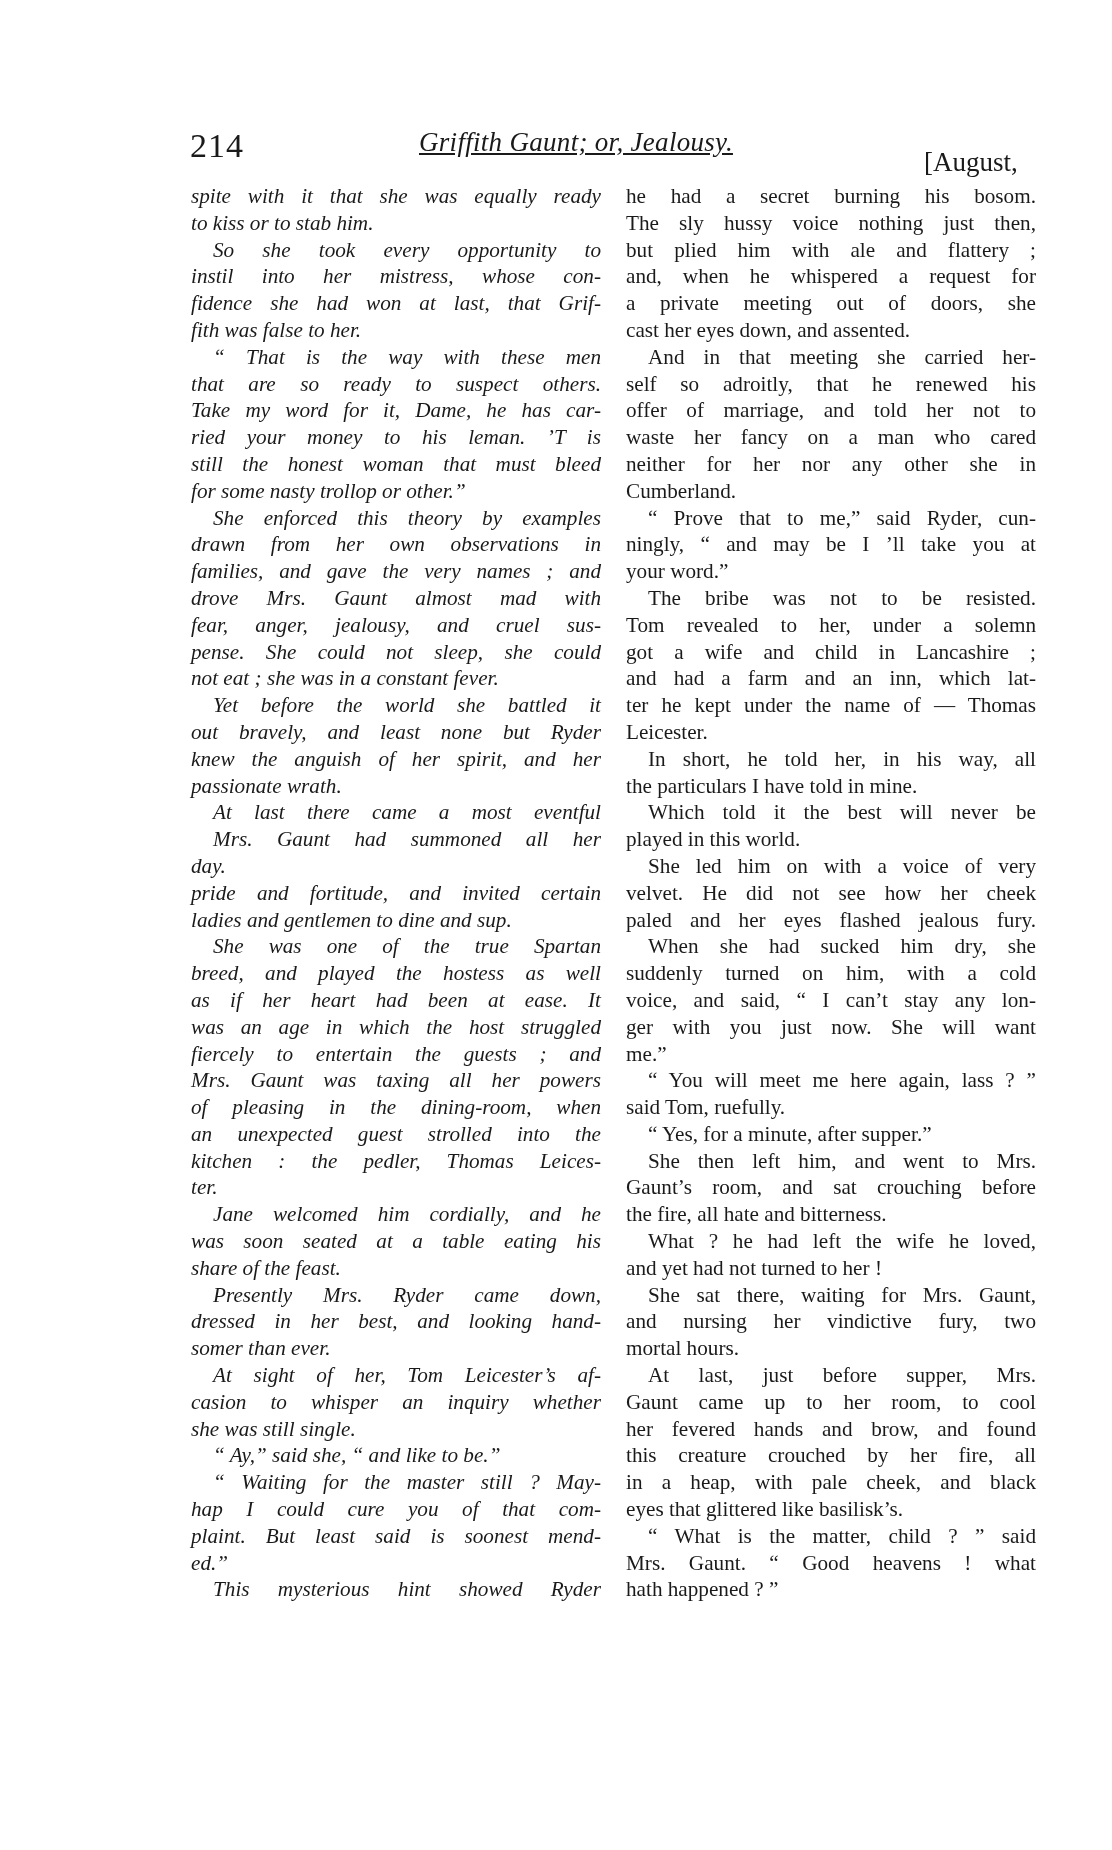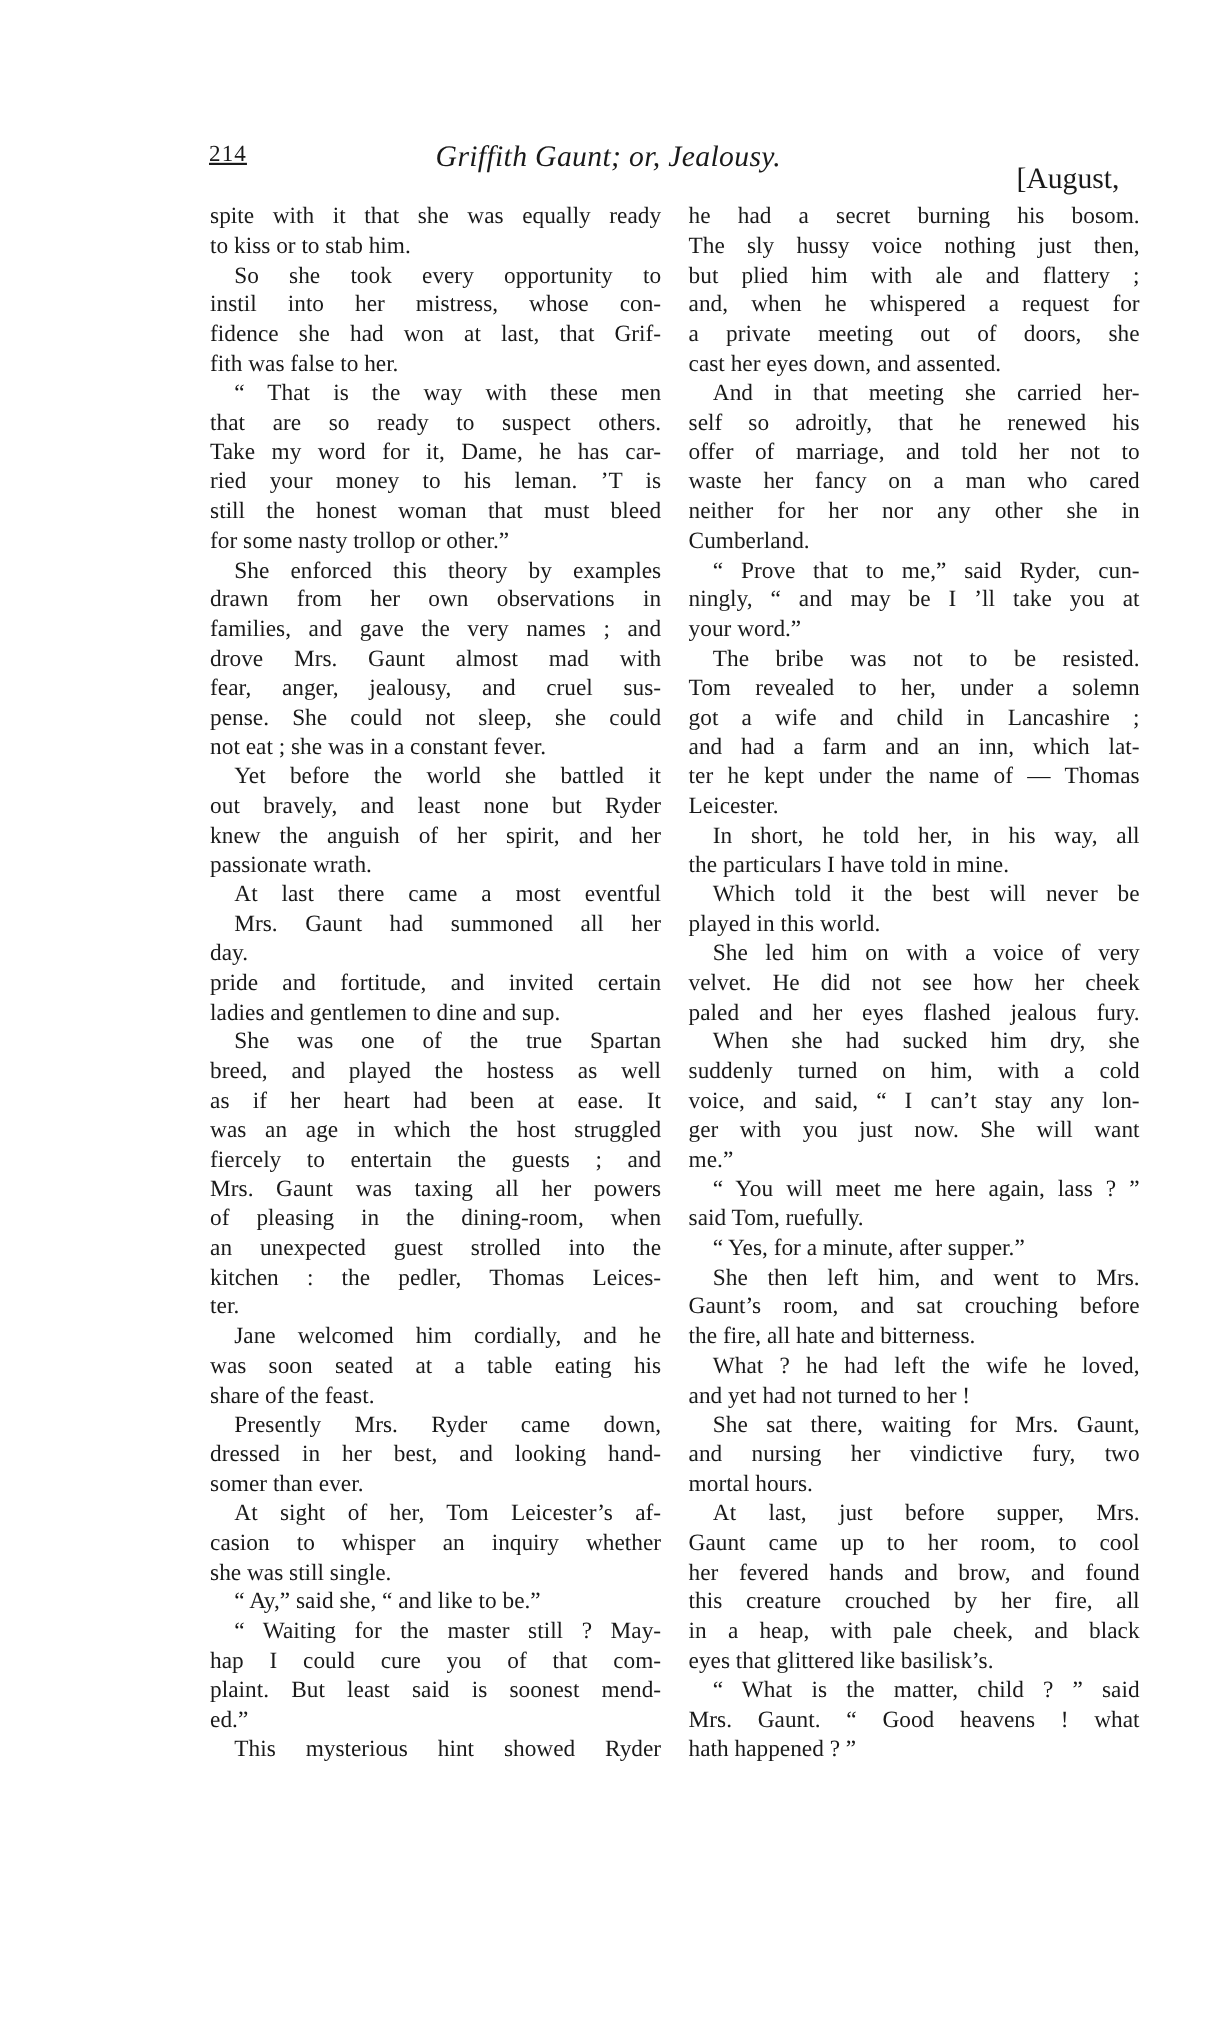--- a/index.html
+++ b/index.html
@@ -6,36 +6,36 @@
   body {
     width: 1112px; height: 1850px; position: relative; overflow: hidden;
     font-family: "Liberation Serif", "DejaVu Serif", serif;
     color: #1a1a1a;
   }
   .page-header {
     position: absolute; left: 0; top: 0; width: 1112px; height: 180px;
   }
   .page-number {
     position: absolute; left: 190px; top: 127px;
-    font-size: 21px; letter-spacing: 1px; text-decoration: underline;
+    font-size: 34px; letter-spacing: 1px;
   }
   .running-title {
-    position: absolute; left: 396px; top: 127px;
-    font-size: 27px; font-style: italic; letter-spacing: 0.3px;
+    position: absolute; left: 419px; top: 127px;
+    font-size: 27px; font-style: italic; letter-spacing: 0.3px; text-decoration: underline;
   }
   .running-date {
     position: absolute; left: 924px; top: 127px;
     font-size: 27px;
     margin-top: 20px;
   }
   .column {
     position: absolute; top: 183px; width: 410px;
     font-size: 21.2px; line-height: 26.8px;
   }
-  .col-left { left: 191px; }
+  .col-left { left: 191px; font-style: italic; }
   .col-right { left: 626px; }
   .line {
     display: block; height: 26.8px; white-space: nowrap;
     text-align: justify; text-align-last: justify; overflow: visible;
   }
   .line.last { text-align-last: left; }
   .line.indent { padding-left: 22px; }
 </style>
 </head>
 <body>

